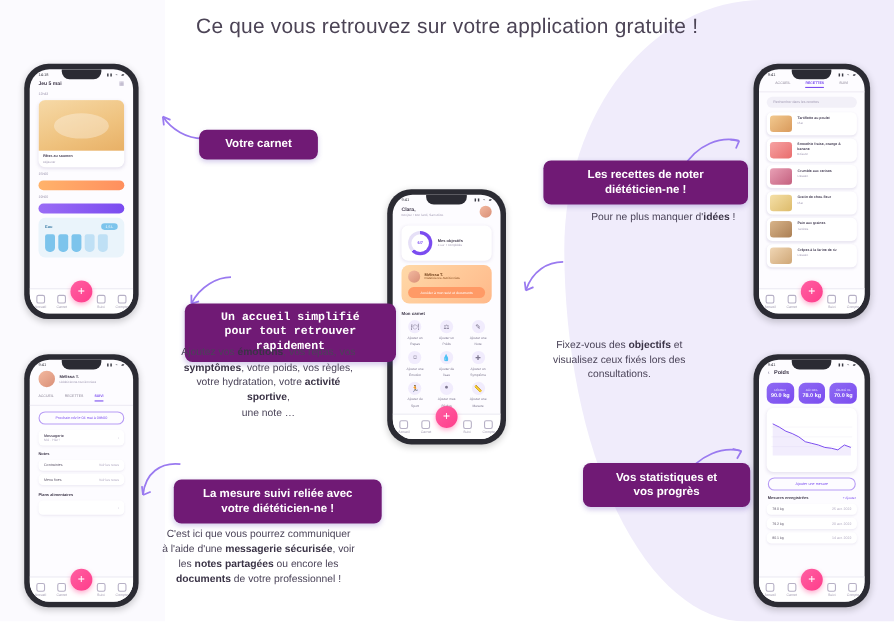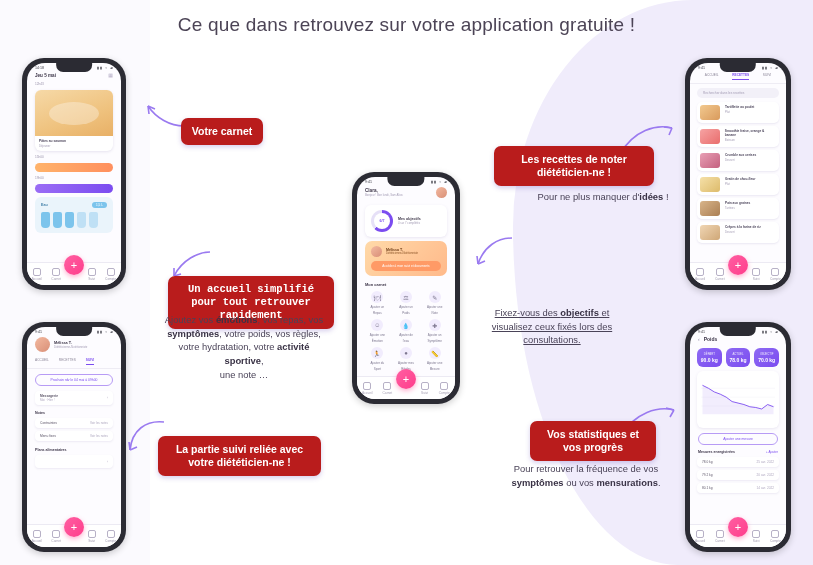--- a/index.html
+++ b/index.html
@@ -70,26 +70,26 @@
     width:20px;height:20px;border-radius:50%;
     background:linear-gradient(135deg,#ff5fa2,#ff3d8b);
     box-shadow:0 2px 5px rgba(255,80,150,.45);
     display:flex;align-items:center;justify-content:center;
     color:#fff;font-size:11px;line-height:0;z-index:6;
   }
 
   
   .bubble{
     position:absolute;
-    background:#b91c1c;
+    background:#701a75;
     color:#ffffff;
     border-radius:7px;
     font-size:10.5px;font-weight:bold;
     text-align:center;
-    padding:7px 9px;
+    padding:7px 22px;
     line-height:1.25;
     box-shadow:0 2px 5px rgba(90,60,180,.25);
   }
   .para{
     position:absolute;
     font-size:9.4px;color:#4a4358;line-height:1.45;text-align:center;
   }
   .para b{color:#3a3346;}
   .arrow{position:absolute;}
 
@@ -143,21 +143,21 @@
   .measure-row{display:flex;justify-content:space-between;align-items:center;margin:3px 7px;background:#fff;border-radius:4px;padding:3px 5px;box-shadow:0 1px 2px rgba(100,80,150,.10);font-size:3.2px;color:#5d5669;}
 </style>
 </head>
 <body>
 
 <div class="bg-blob-left"></div>
 <div class="bg-blob-right"></div>
 
 <div class="stage">
 
-  <div class="headline">Ce que dans retrouvez sur votre application gratuite !</div>
+  <div class="headline">Ce que vous retrouvez sur votre application gratuite !</div>
 
   <div class="phone" id="p1" style="left:22px;top:58px;width:104px;height:232px;">
     <div class="screen">
       <div class="notch"></div>
       <div class="statusbar">
         <span>14:18</span>
         <span class="dots">▮▮ ⌁ ▰</span>
       </div>
       <div class="hdr">
         <span style="font-size:4.6px;font-weight:bold;color:#3c3548;">Jeu 5 mai</span>
@@ -567,32 +567,32 @@
   </svg>
   <div class="bubble" style="left:494px;top:146px;width:142px;">Les recettes de noter diététicien-ne !</div>
   <div class="para" style="left:512px;top:190px;width:182px;">
     Pour ne plus manquer d'<b>idées</b> !
   </div>
 
   <svg class="arrow" style="left:472px;top:232px;width:44px;height:34px;">
     <path d="M6,32 C12,14 26,6 40,6" stroke="#9a7af0" stroke-width="1.6" fill="none"></path>
     <path d="M6,32 L5,24 M6,32 L13,29" stroke="#9a7af0" stroke-width="1.6" fill="none"></path>
   </svg>
-  <div class="para" style="left:482px;top:306px;width:140px;text-decoration:underline;">
+  <div class="para" style="left:493px;top:306px;width:140px;">
     Fixez-vous des <b>objectifs</b> et<br>visualisez ceux fixés lors des<br>consultations.
   </div>
 
   <svg class="arrow" style="left:126px;top:410px;width:42px;height:42px;">
     <path d="M4,40 C6,20 20,10 38,12" stroke="#9a7af0" stroke-width="1.6" fill="none"></path>
     <path d="M4,40 L3,32 M4,40 L11,37" stroke="#9a7af0" stroke-width="1.6" fill="none"></path>
   </svg>
-  <div class="bubble" style="left:158px;top:436px;width:145px;">La partie suivi reliée avec votre diététicien-ne !</div>
+  <div class="bubble" style="left:158px;top:436px;width:145px;">La mesure suivi reliée avec votre diététicien-ne !</div>
+  <div class="para" style="left:146px;top:478px;width:178px;">
+    C'est ici que vous pourrez communiquer<br>à l'aide d'une <b>messagerie sécurisée</b>, voir<br>les <b>notes partagées</b> ou encore les<br><b>documents</b> de votre professionnel !
+  </div>
 
   <svg class="arrow" style="left:614px;top:400px;width:64px;height:40px;">
     <path d="M6,36 C22,12 44,6 60,10" stroke="#9a7af0" stroke-width="1.6" fill="none"></path>
     <path d="M60,10 L52,8 M60,10 L56,17" stroke="#9a7af0" stroke-width="1.6" fill="none"></path>
   </svg>
   <div class="bubble" style="left:530px;top:421px;width:108px;">Vos statistiques et vos progrès</div>
-  <div class="para" style="left:500px;top:462px;width:172px;">
-    Pour retrouver la fréquence de vos<br><b>symptômes</b> ou vos <b>mensurations</b>.
-  </div>
 
 </div>
 
 </body></html>

